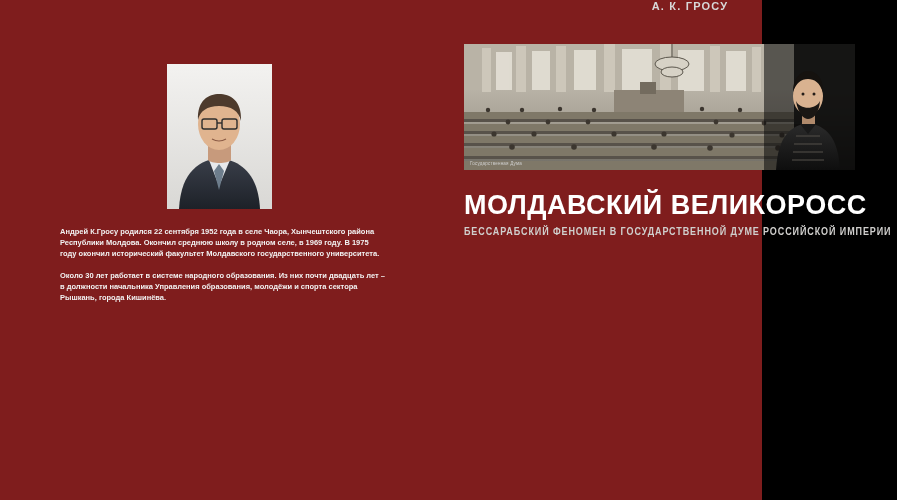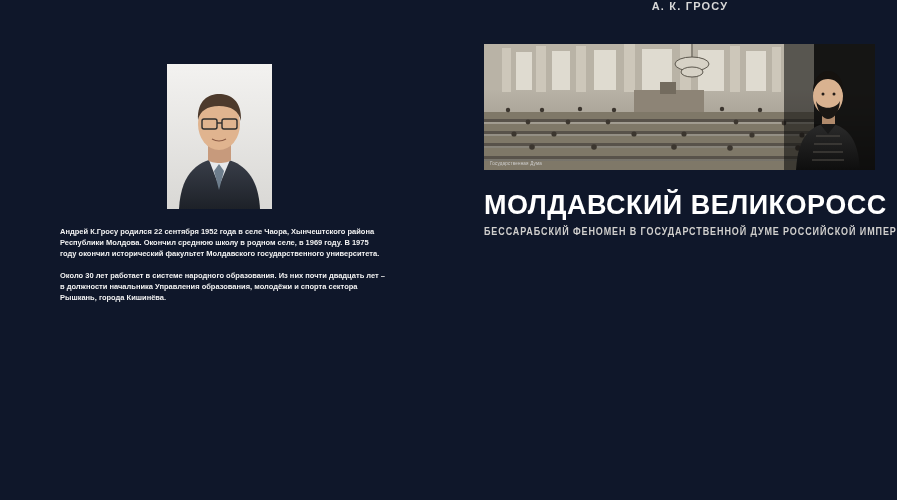--- a/index.html
+++ b/index.html
@@ -9,23 +9,23 @@
   }
   body {
     width: 897px;
     height: 500px;
     overflow: hidden;
     font-family: "Liberation Sans", sans-serif;
     color: #ffffff;
   }
   .slide {
     position: relative;
-    width: 897px;
+    width: 762px;
     height: 500px;
-    background: #0f172a;
+    background: #7f1d1d;
     text-decoration: underline;
   }
 
   
   .author-line {
     position: absolute;
     top: 0px;
     left: 560px;
     width: 260px;
     text-align: center;
@@ -57,21 +57,21 @@
     line-height: 11px;
     font-weight: bold;
     color: #f2f2f2;
   }
   .bio p { margin: 0 0 11px 0; }
   .bio p:last-child { margin-bottom: 4px; }
 
   
   .cover {
     position: absolute;
-    left: 484px;
+    left: 464px;
     top: 44px;
     width: 391px;
     height: 210px;
   }
   .cover-photo {
     position: absolute;
     left: 0;
     top: 0;
     width: 391px;
     height: 126px;

